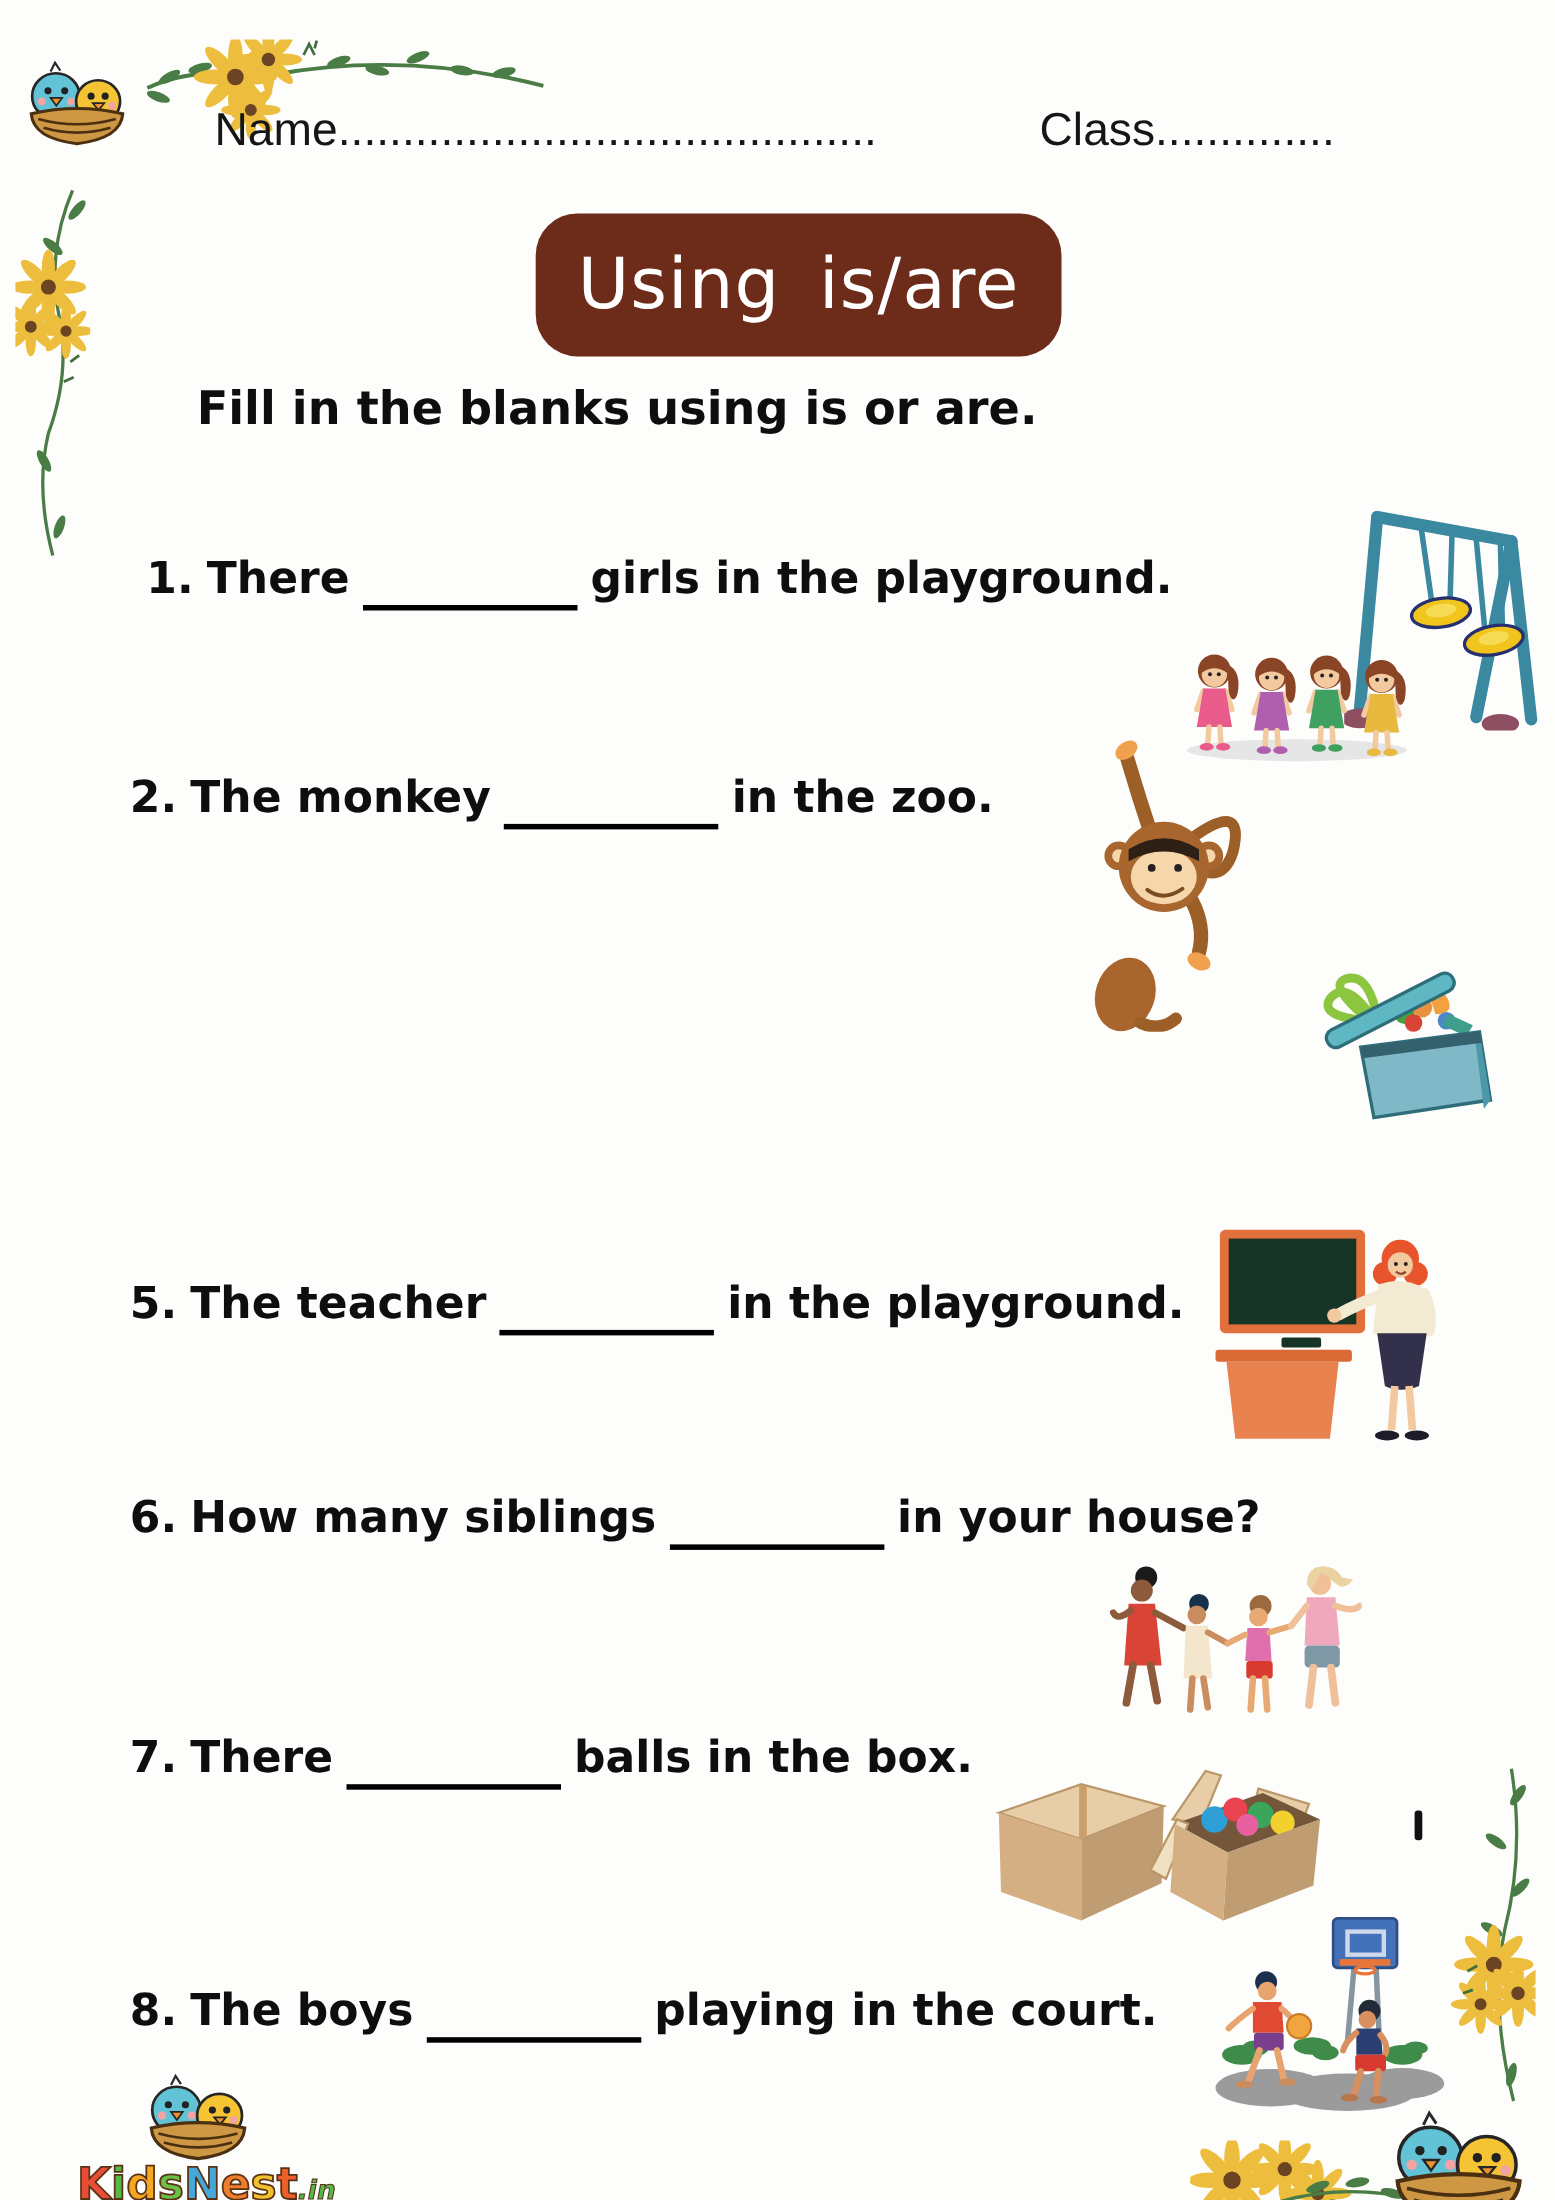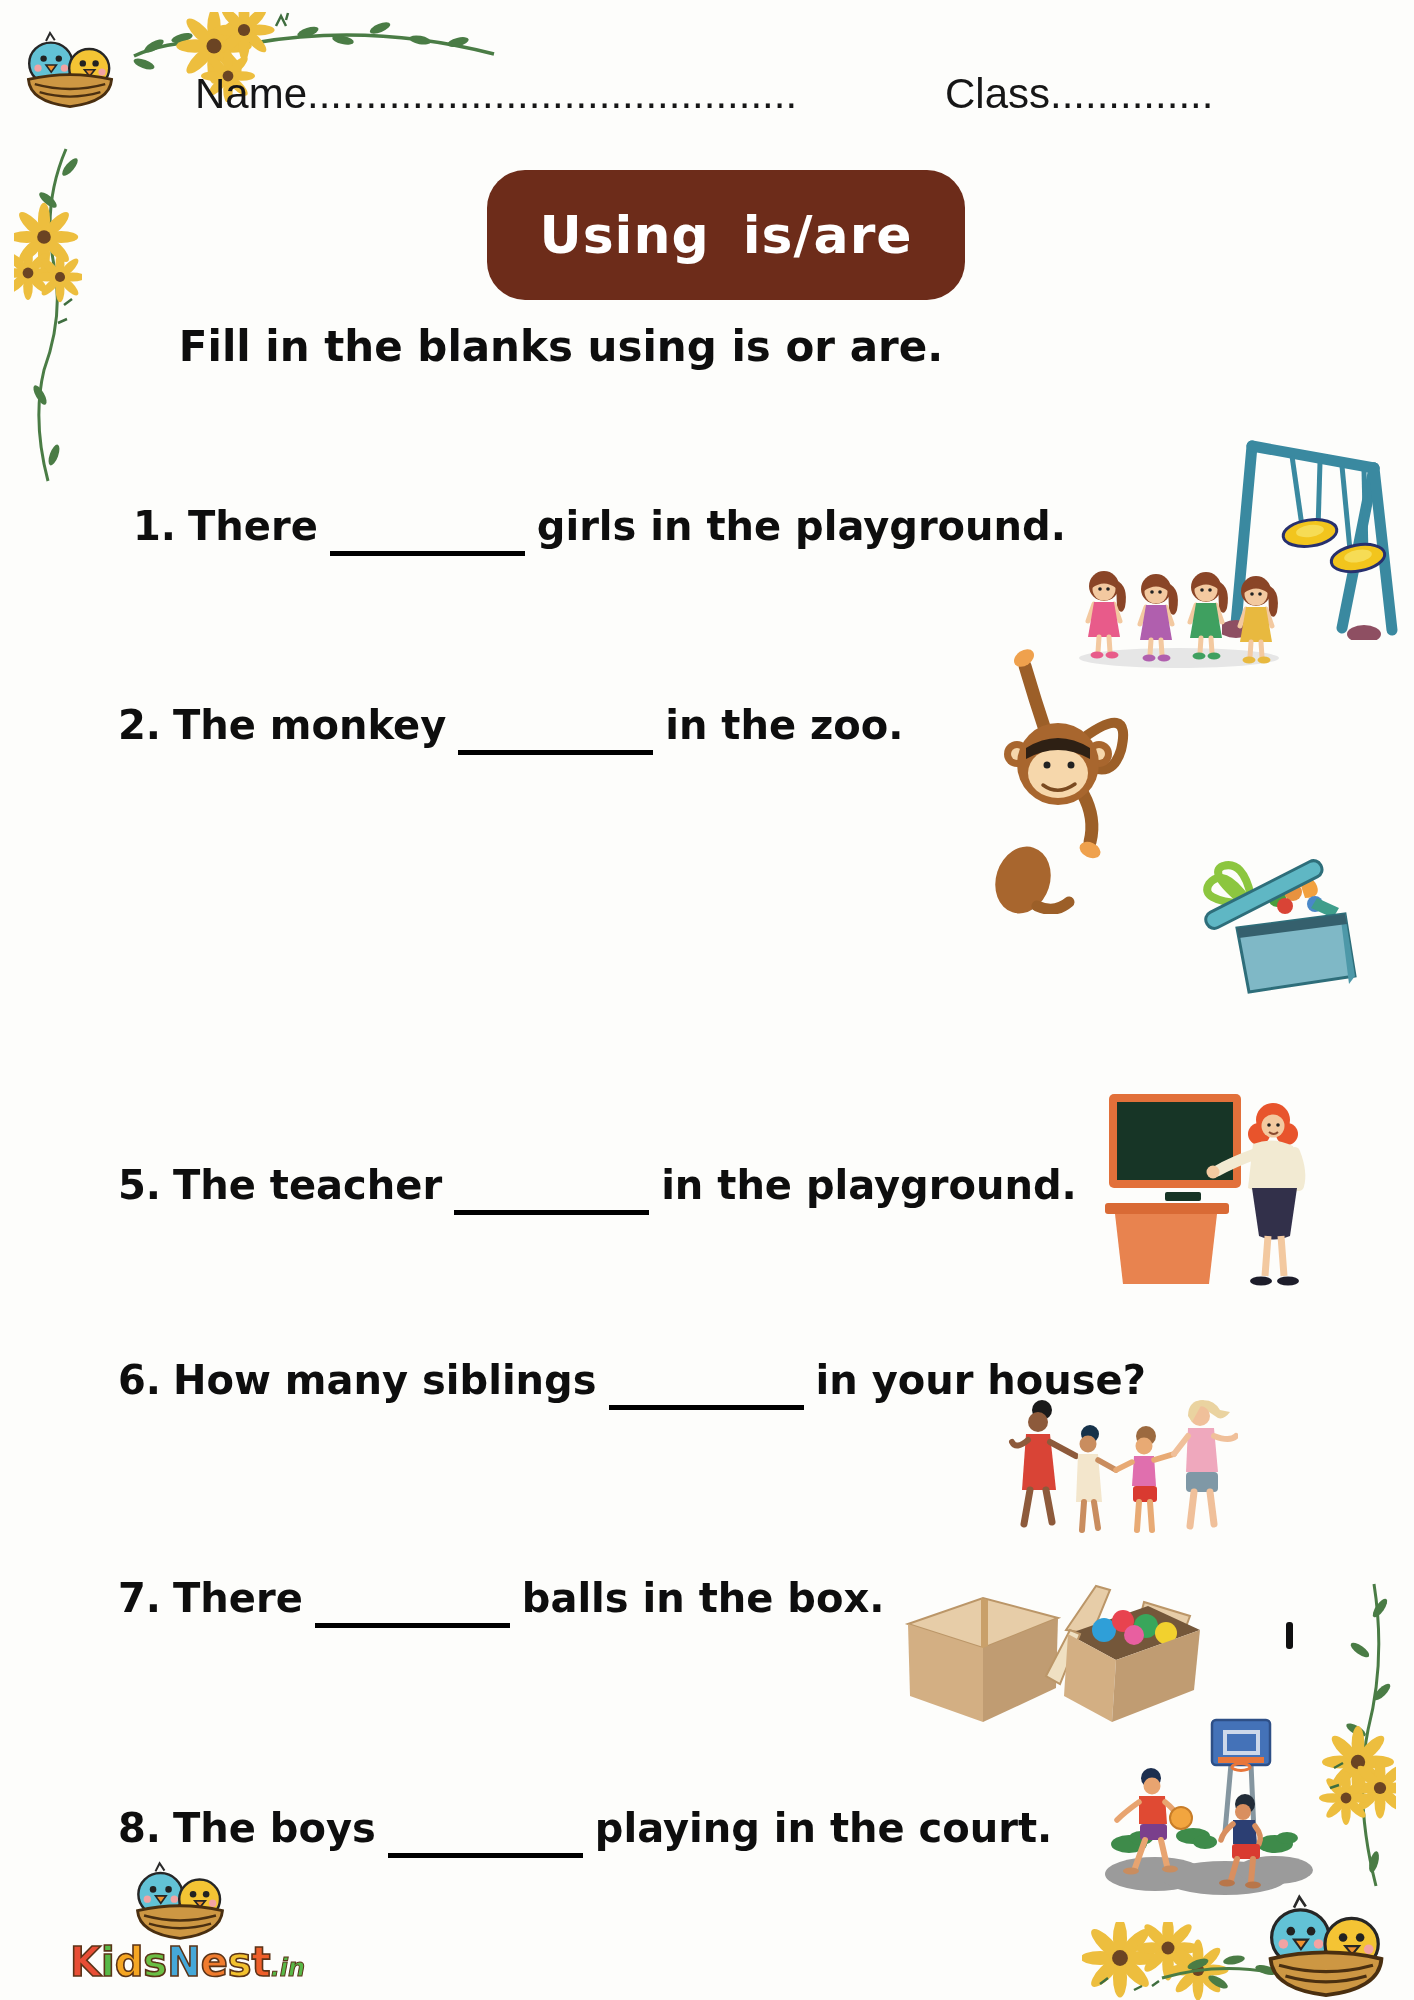--- a/index.html
+++ b/index.html
@@ -1,30 +1,30 @@
 <!DOCTYPE html>
 <html><head>
 <meta charset="utf-8">
 <style>
   html,body{margin:0;padding:0;background:#e9e9e9;}
   #page{
     position:relative;width:1414px;height:2000px;margin:0 auto;
     background:#fdfdfb;overflow:hidden;
     font-family:"DejaVu Sans","Liberation Sans",sans-serif;color:#0e0e0e;
   }
-  .abs{position:absolute;}
+  .abs{position:absolute;margin-top:24px;}
   
   #name-line{top:70px;left:195px;font-family:"Liberation Sans",sans-serif;font-size:42px;color:#161616;white-space:nowrap;}
   #class-line{top:70px;left:945px;font-family:"Liberation Sans",sans-serif;font-size:42px;color:#161616;white-space:nowrap;}
   #title-badge{
     left:487px;top:170px;width:478px;height:130px;border-radius:38px;
     display:flex;align-items:center;justify-content:center;
   }
   #title-badge span{
-    color:#ffffff;font-size:52px;font-weight:700;word-spacing:14px;letter-spacing:1px;
+    color:#ffffff;font-size:64px;font-weight:400;word-spacing:14px;letter-spacing:1px;
   }
   #subtitle{top:322px;left:0;width:1122px;text-align:center;font-size:42px;font-weight:700;white-space:nowrap;}
   
   .q{position:absolute;left:118px;white-space:nowrap;font-size:40px;font-weight:700;line-height:1.5;}
   .qnum{margin-right:12px;}
   .blank{
     display:inline-block;width:195px;height:0;border-bottom:5px solid #000;
     margin:0 12px;position:relative;top:16px;
   }
   .blank.short{width:150px;}

